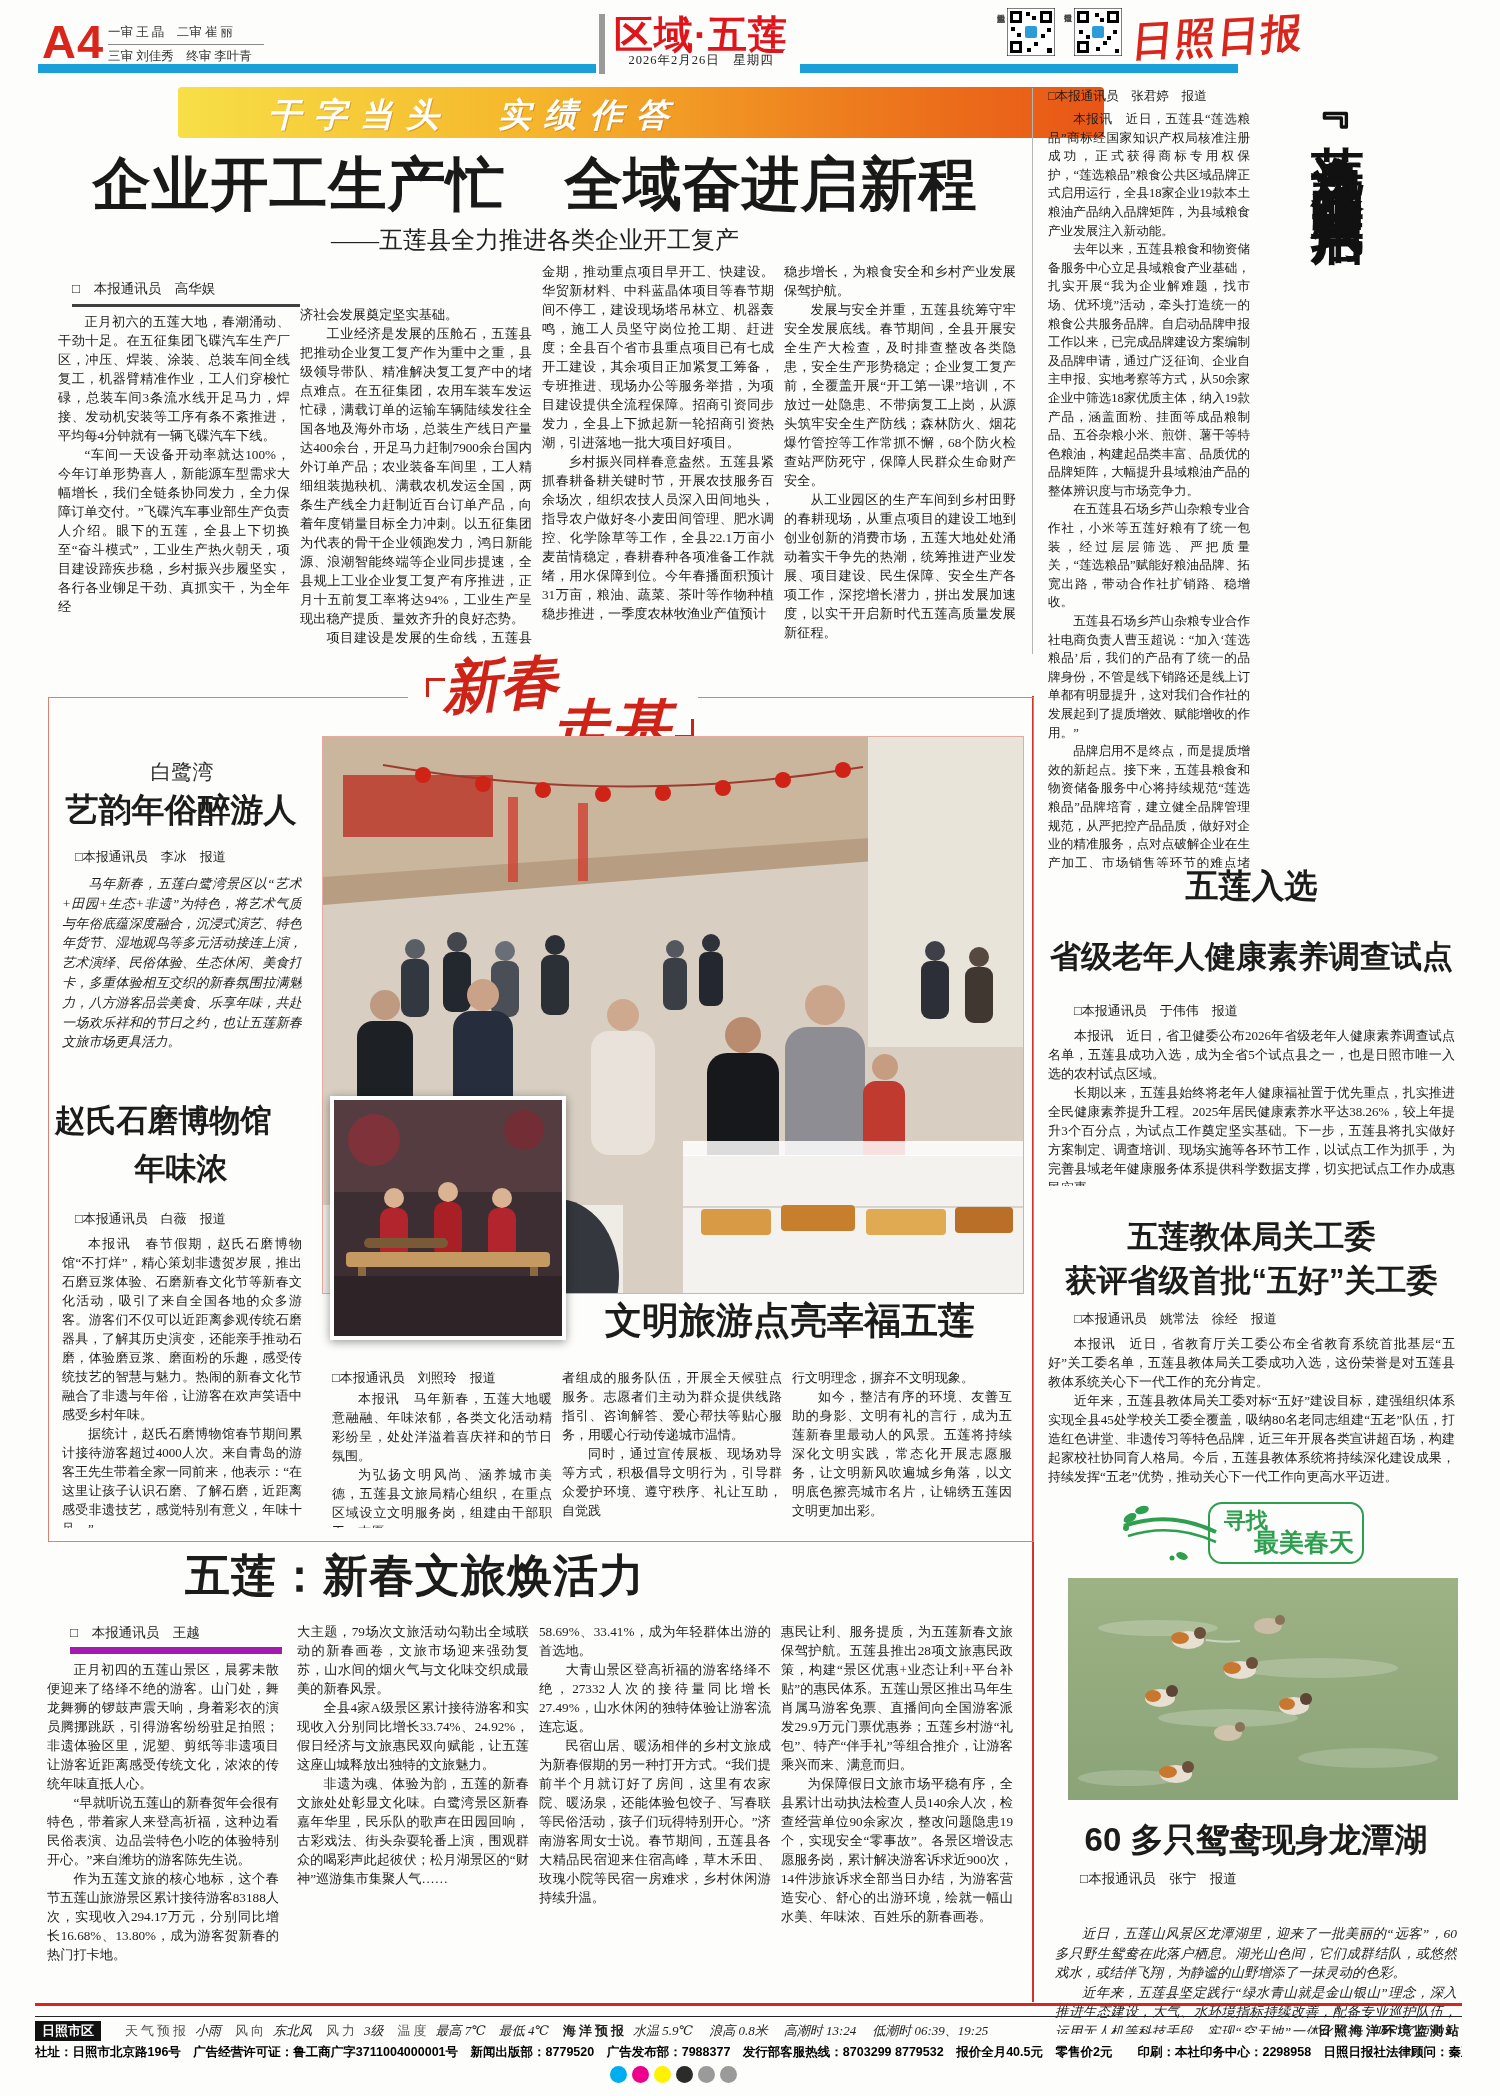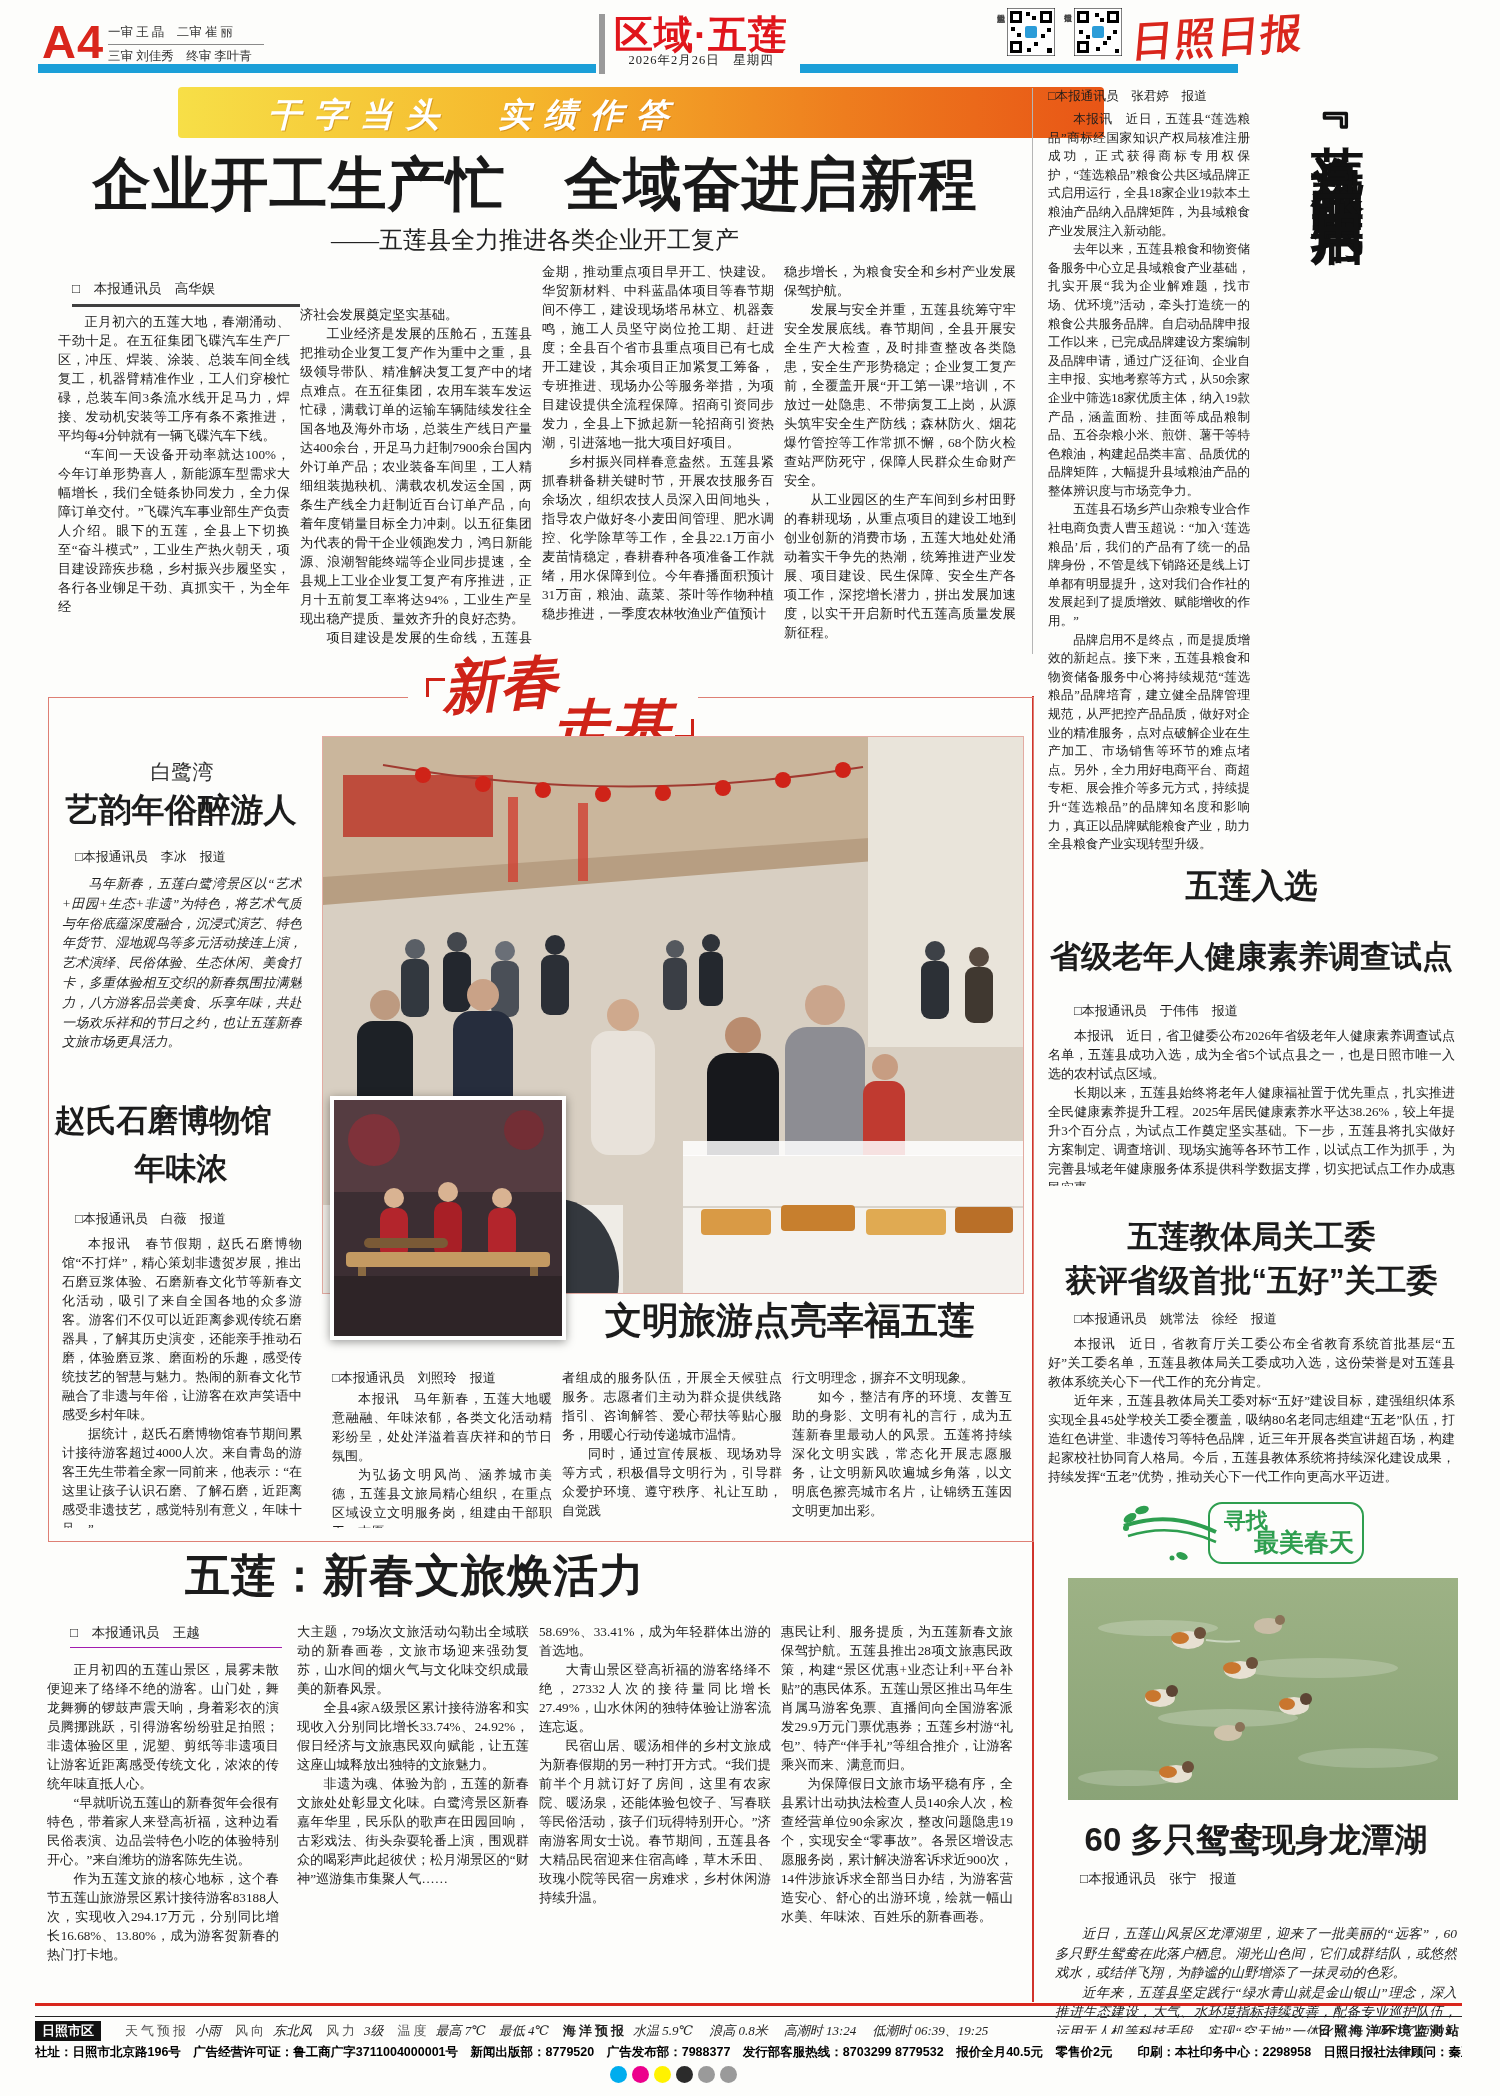--- a/index.html
+++ b/index.html
@@ -89,21 +89,21 @@
   .inset{left:330px;top:1096px;width:228px;height:236px;border:4px solid #ffffff;box-shadow:0 2px 9px rgba(0,0,0,.4);}
 
   
   .wm-t{left:560px;top:1296px;width:460px;text-align:center;font-size:37px;font-weight:900;}
   .wm-by{font-size:13px;margin-bottom:2px;}
   .wmc{top:1368px;width:220px;height:160px;font-size:13px;line-height:19px;}
   .wmc1{left:332px;} .wmc2{left:562px;} .wmc3{left:792px;}
 
   
   .wl-t{left:185px;top:1546px;width:480px;font-size:45px;font-weight:900;letter-spacing:1px;}
-  .wl-by{left:70px;top:1624px;width:212px;font-size:13.5px;border-bottom:1px solid #a21caf;padding-bottom:5px;}
+  .wl-by{left:70px;top:1624px;width:212px;font-size:13.5px;border-bottom:7px solid #a21caf;padding-bottom:5px;}
   .wlc{width:232px;font-size:13.2px;line-height:19px;}
   .wlc1{left:47px; top:1660px;height:330px;}
   .wlc2{left:297px;top:1622px;height:368px;}
   .wlc3{left:539px;top:1622px;height:368px;}
   .wlc4{left:781px;top:1622px;height:368px;}
 
   
   .spbadge{left:1208px;top:1502px;width:152px;height:58px;border:2px solid #2e9e4f;border-radius:14px;}
   .sp1{position:absolute;left:14px;top:2px;font-size:22px;font-weight:900;color:#2e9e4f;}
   .sp2{position:absolute;right:8px;bottom:3px;font-size:25px;font-weight:900;color:#2e9e4f;}
@@ -214,20 +214,21 @@
     <p>从工业园区的生产车间到乡村田野的春耕现场，从重点项目的建设工地到创业创新的消费市场，五莲大地处处涌动着实干争先的热潮，统筹推进产业发展、项目建设、民生保障、安全生产各项工作，深挖增长潜力，拼出发展加速度，以实干开启新时代五莲高质量发展新征程。</p>
   </div>
 
   <div class="abs vgray"></div>
   <div class="abs vred"></div>
 
   <div class="abs lx-by">□本报通讯员　张君婷　报道</div>
   <div class="abs just lx-body">
     <p>本报讯　近日，五莲县“莲选粮品”商标经国家知识产权局核准注册成功，正式获得商标专用权保护，“莲选粮品”粮食公共区域品牌正式启用运行，全县18家企业19款本土粮油产品纳入品牌矩阵，为县域粮食产业发展注入新动能。</p>
     <p>去年以来，五莲县粮食和物资储备服务中心立足县域粮食产业基础，扎实开展“我为企业解难题，找市场、优环境”活动，牵头打造统一的粮食公共服务品牌。自启动品牌申报工作以来，已完成品牌建设方案编制及品牌申请，通过广泛征询、企业自主申报、实地考察等方式，从50余家企业中筛选18家优质主体，纳入19款产品，涵盖面粉、挂面等成品粮制品、五谷杂粮小米、煎饼、薯干等特色粮油，构建起品类丰富、品质优的品牌矩阵，大幅提升县域粮油产品的整体辨识度与市场竞争力。</p>
+    <p>在五莲县石场乡芦山杂粮专业合作社，小米等五莲好粮有了统一包装，经过层层筛选、严把质量关，“莲选粮品”赋能好粮油品牌、拓宽出路，带动合作社扩销路、稳增收。</p>
     <p>五莲县石场乡芦山杂粮专业合作社电商负责人曹玉超说：“加入‘莲选粮品’后，我们的产品有了统一的品牌身份，不管是线下销路还是线上订单都有明显提升，这对我们合作社的发展起到了提质增效、赋能增收的作用。”</p>
     <p>品牌启用不是终点，而是提质增效的新起点。接下来，五莲县粮食和物资储备服务中心将持续规范“莲选粮品”品牌培育，建立健全品牌管理规范，从严把控产品品质，做好对企业的精准服务，点对点破解企业在生产加工、市场销售等环节的难点堵点。另外，全力用好电商平台、商超专柜、展会推介等多元方式，持续提升“莲选粮品”的品牌知名度和影响力，真正以品牌赋能粮食产业，助力全县粮食产业实现转型升级。</p>
   </div>
   <div class="abs lx-vt">『莲选粮品』品牌正式启用</div>
 
   <div class="abs h-t1 hei">五莲入选</div>
   <div class="abs h-t2 hei">省级老年人健康素养调查试点</div>
   <div class="abs h-by">□本报通讯员　于伟伟　报道</div>
   <div class="abs just h-bd">
     <p>本报讯　近日，省卫健委公布2026年省级老年人健康素养调查试点名单，五莲县成功入选，成为全省5个试点县之一，也是日照市唯一入选的农村试点区域。</p>

